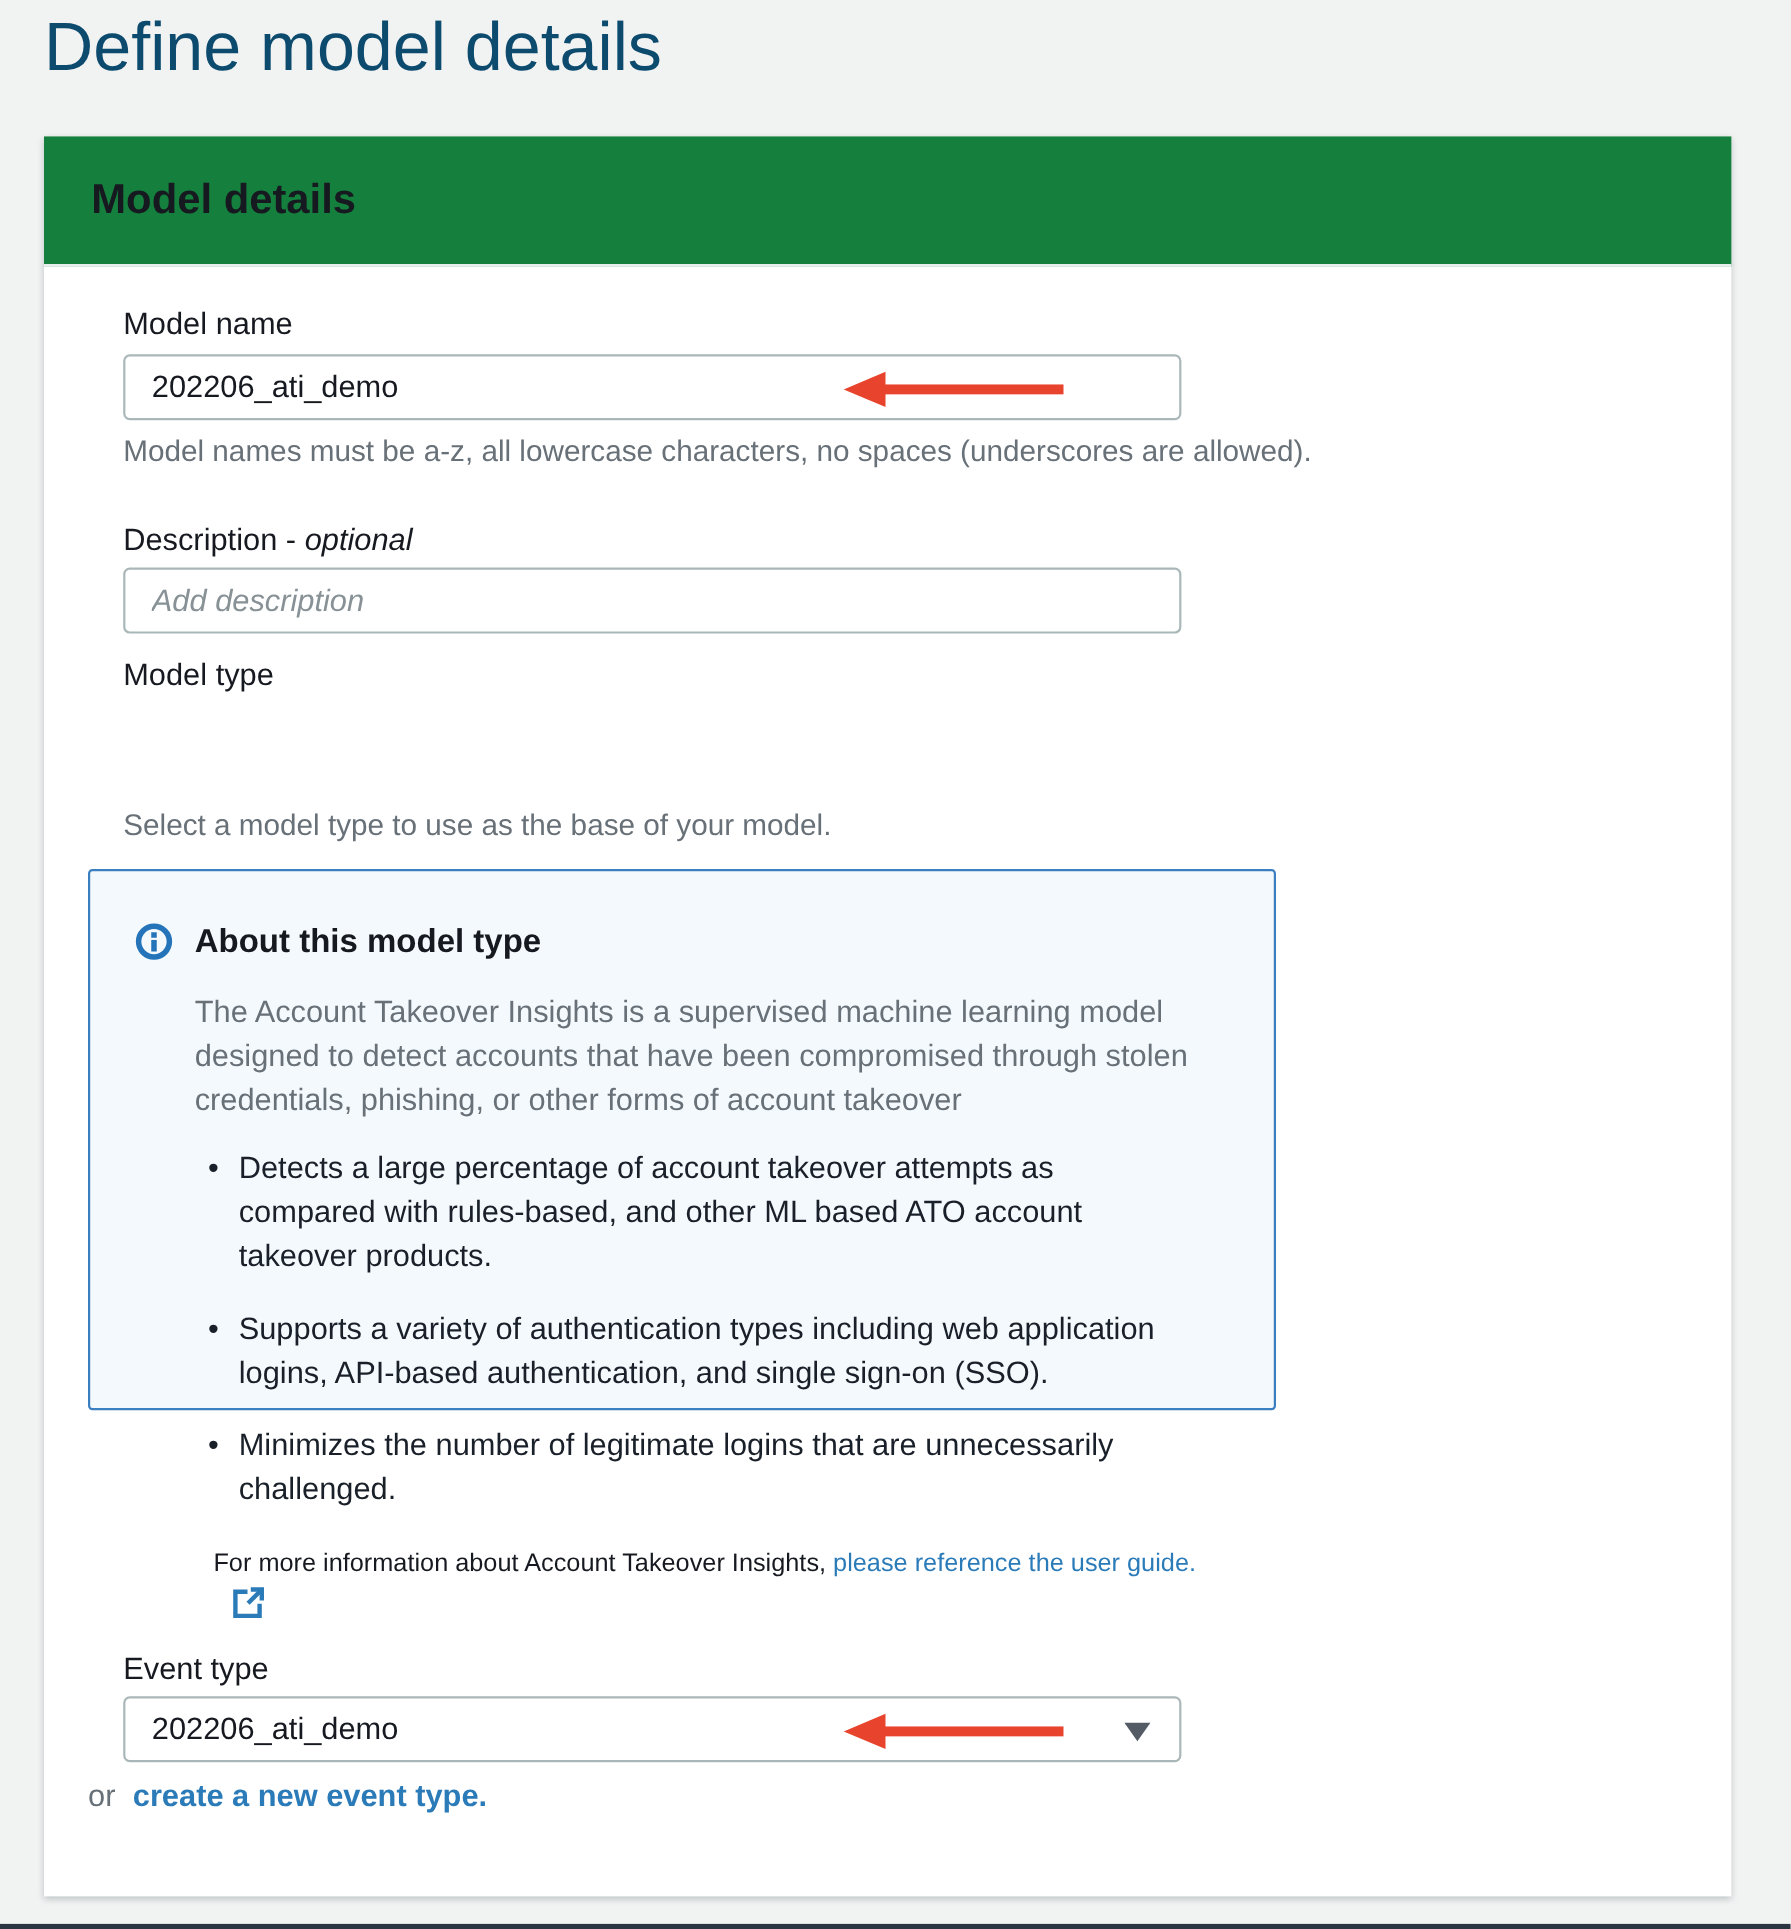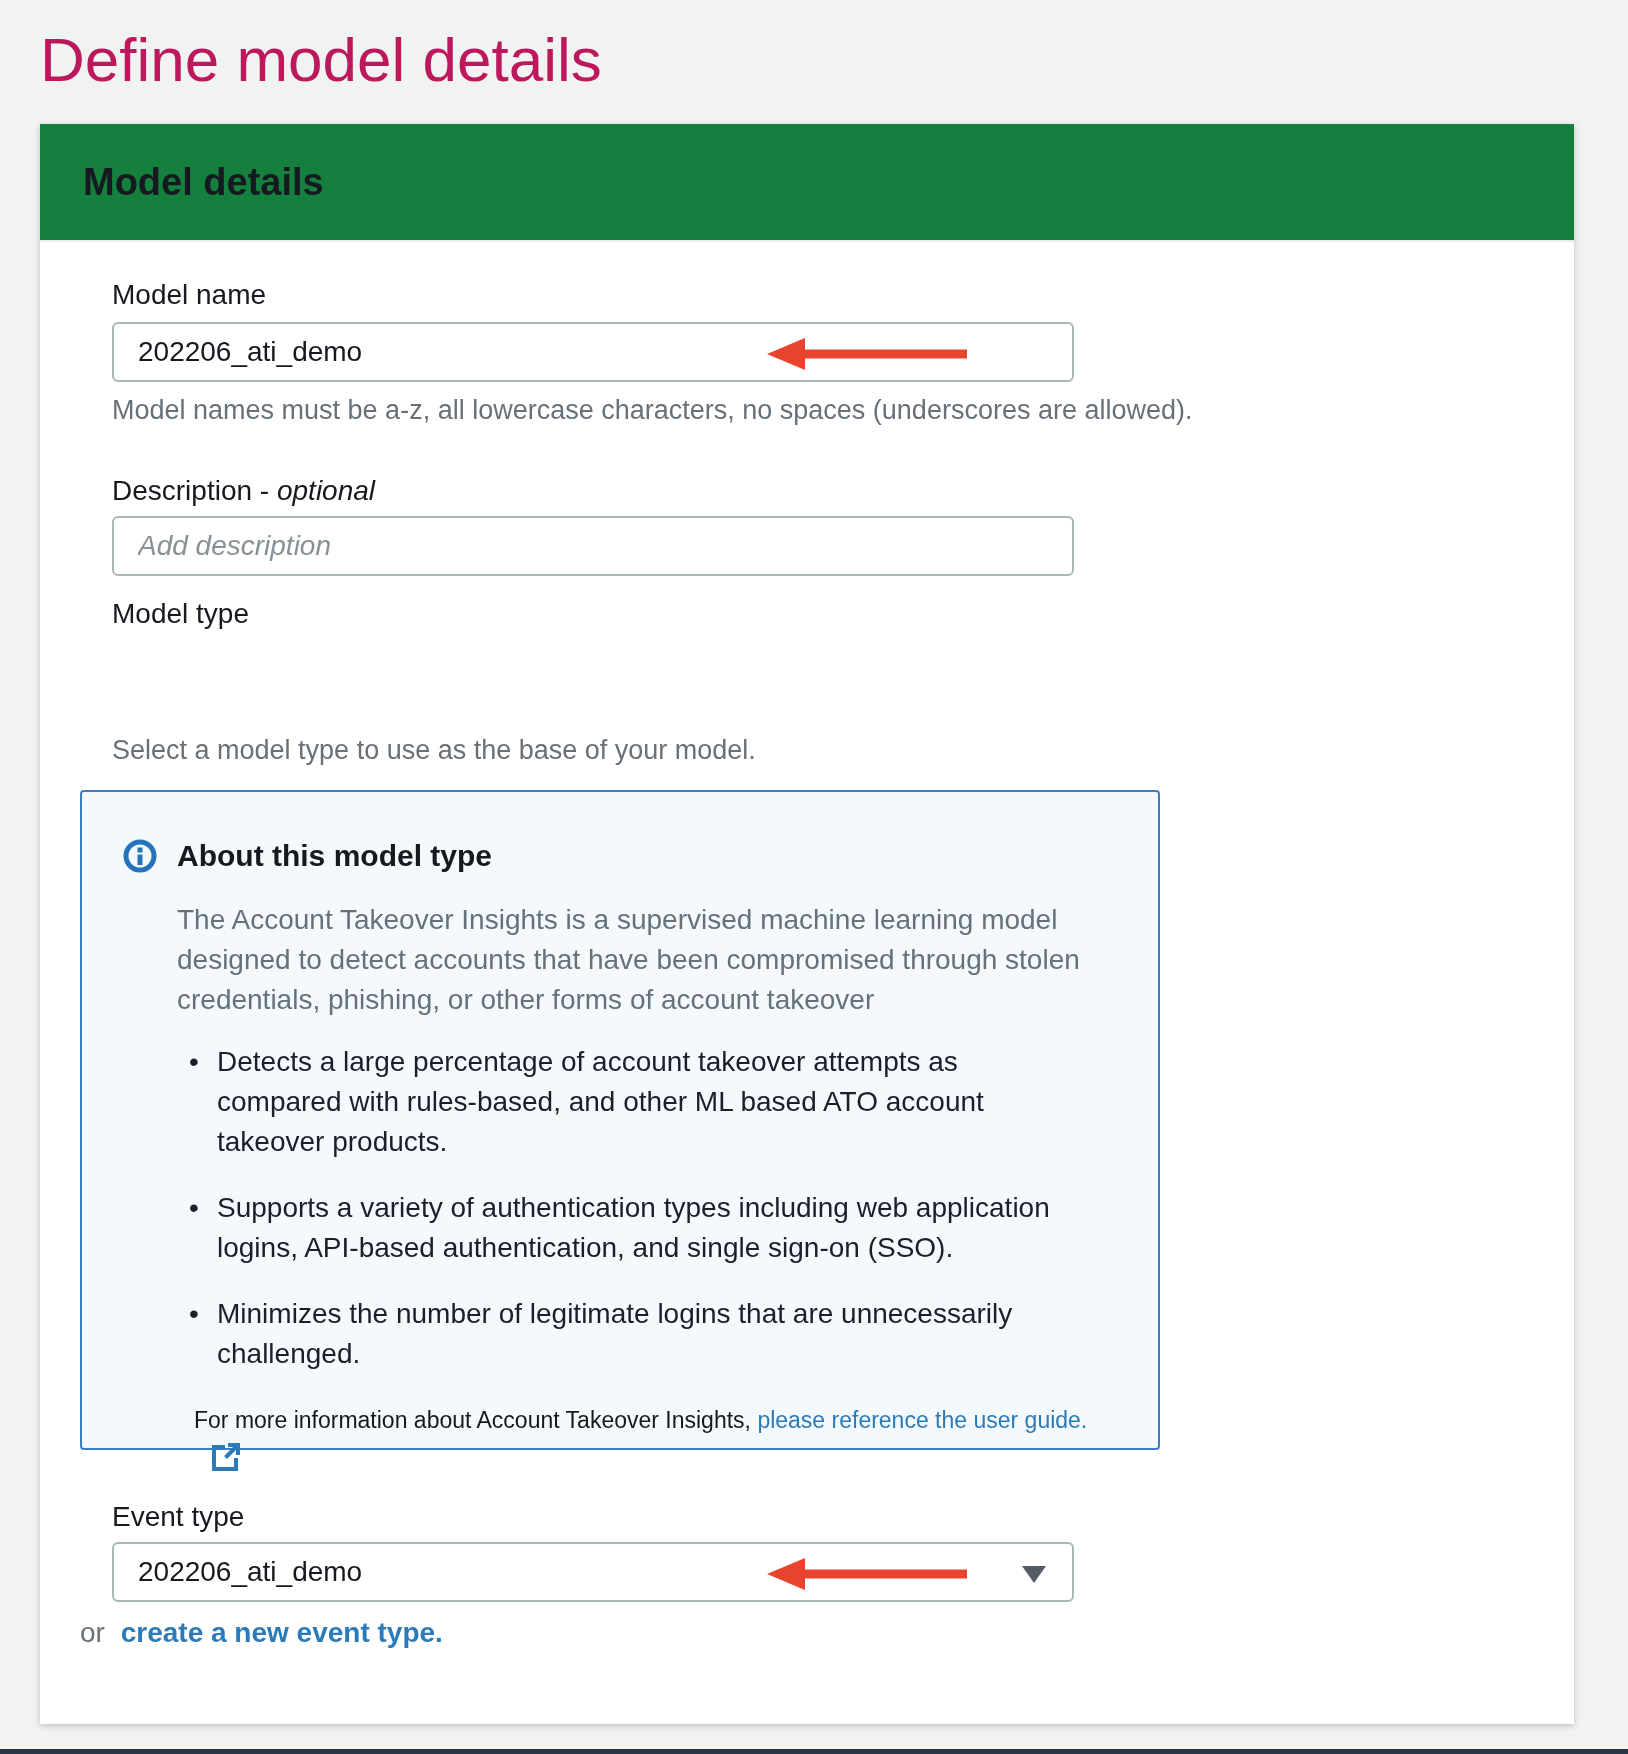--- a/index.html
+++ b/index.html
@@ -4,22 +4,22 @@
 <style>
   * { margin:0; padding:0; box-sizing:border-box; }
   html,body { background:#f1f2f2; }
   .page {
     position:relative; width:1628px; height:1754px;
     background:#f1f2f2; overflow:hidden;
     font-family:"Liberation Sans","DejaVu Sans",sans-serif;
     color:#16191f;
   }
   .page-title {
-    position:absolute; left:40px; top:24px;
-    font-size:62px; font-weight:400; line-height:72px; color:#be185d;
+    position:absolute; left:40px; top:8px;
+    font-size:62px; font-weight:400; line-height:72px; color:#0c4a6e;
   }
   .card {
     position:absolute; left:40px; top:124px; width:1534px; height:1600px;
     background:#ffffff; box-shadow:0 2px 6px rgba(0,28,36,.22);
   }
   .card-header {
     position:absolute; left:0; top:0; right:0; height:118px;
     background:#15803d; border-bottom:2px solid #eaeded;
     display:flex; align-items:center; padding-left:43px;
   }
@@ -41,21 +41,21 @@
     font-family:inherit; font-size:28px; color:#16191f; padding:0 0 0 24px;
   }
   .text-input input::placeholder { color:#879196; font-style:italic; }
   .select { display:flex; align-items:center; padding-left:24px; cursor:pointer; }
   .select-value { font-size:28px; color:#16191f; }
   .caret { position:absolute; right:26px; top:22px; }
 
   .annot-arrow { position:absolute; left:653px; top:12px; pointer-events:none; }
 
   .about-box {
-    position:absolute; left:40px; top:666px; width:1080px; height:660px;
+    position:absolute; left:40px; top:666px; width:1080px; height:492px;
     background:#f4f9fd; border:2px solid #3b7fc0; border-radius:4px;
     padding:46px 20px 0 40px;
   }
   .about-head { display:flex; align-items:center; }
   .about-head .about-title {
     font-size:30px; font-weight:700; color:#16191f; margin-left:19px;
   }
   .about-intro {
     margin:26px 0 0 55px; width:920px;
     font-size:28px; line-height:40px; color:#687078;

